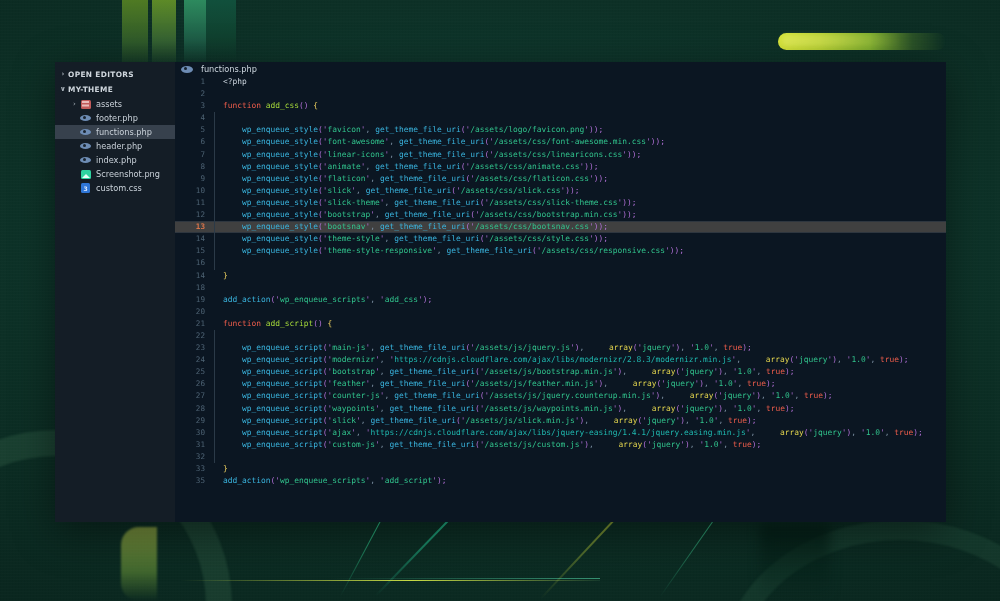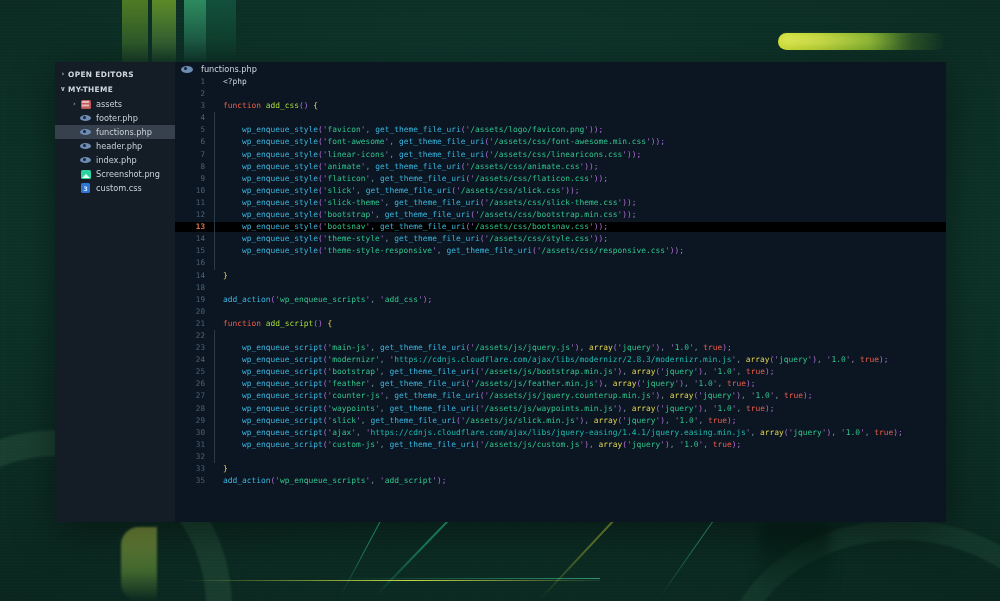--- a/index.html
+++ b/index.html
@@ -64,37 +64,37 @@
   .img-ico:after{content:"";position:absolute;left:1px;bottom:1px;width:0;height:0;border-left:4px solid transparent;border-right:4px solid transparent;border-bottom:4px solid #e7fff6;}
   .css-ico{width:9px;height:10px;border-radius:1.5px;background:#2f76d6;color:#dce9ff;font-size:6px;
     display:flex;align-items:center;justify-content:center;font-family:"DejaVu Sans",sans-serif;font-weight:bold;}
 
   .main{flex:1;display:flex;flex-direction:column;background:#0b1622;min-width:0;}
   .tabbar{height:14px;display:flex;align-items:center;background:#0b1622;padding-left:5px;}
   .tabbar .tabname{color:#cdd6df;font-size:8.2px;margin-left:4px;}
   .code{flex:1;position:relative;overflow:hidden;background:#0b1622;}
   .line{height:12.1px;display:flex;align-items:center;font-family:"DejaVu Sans Mono","Liberation Mono",monospace;
     font-size:7.9px;white-space:pre;line-height:12.1px;}
-  .line.active{background:#000000;box-shadow:inset 0 .5px 0 #1d2c3e, inset 0 -.5px 0 #1d2c3e;}
+  .line.active{background:#404040;box-shadow:inset 0 .5px 0 #1d2c3e, inset 0 -.5px 0 #1d2c3e;}
   .ln{width:30px;flex:0 0 30px;text-align:right;padding-right:9px;color:#4d6273;font-size:7.6px;}
   .line.active .ln{color:#d8744a;font-weight:bold;}
   .guide{width:1px;flex:0 0 1px;background:#2b3a48;margin-right:0;align-self:stretch;}
   .noguide{width:1px;flex:0 0 1px;align-self:stretch;}
   .src{padding-left:8px;}
   
   .t-kw{color:#f15e4c;}
   .t-fn{color:#a6d93a;}
   .t-fn2{color:#3ab6e0;}
   .t-str{color:#31c48d;}
   .t-url{color:#1fb9b0;text-decoration-color:#1d6f76;}
   .t-p{color:#7a8ea0;}
   .t-pu{color:#b06fd6;}
   .t-y{color:#e6c95c;}
   .t-wh{color:#cdd6df;}
-  .t-arr{color:#e3d54e;}
+  .t-arr{color:#e3d54e;margin-left:20px;}
   .eye{width:12px;height:7px;border-radius:50%;background:#6d8cb4;position:relative;display:inline-block;}
   .eye:before{content:"";position:absolute;left:3px;top:1.6px;width:3.4px;height:3.4px;border-radius:50%;background:#16212d;}
 </style>
 </head>
 <body>
 
 <div class="bg">
   <div class="bg-noise"></div>
   <div class="vstreak s1"></div>
   <div class="vstreak s2"></div>

